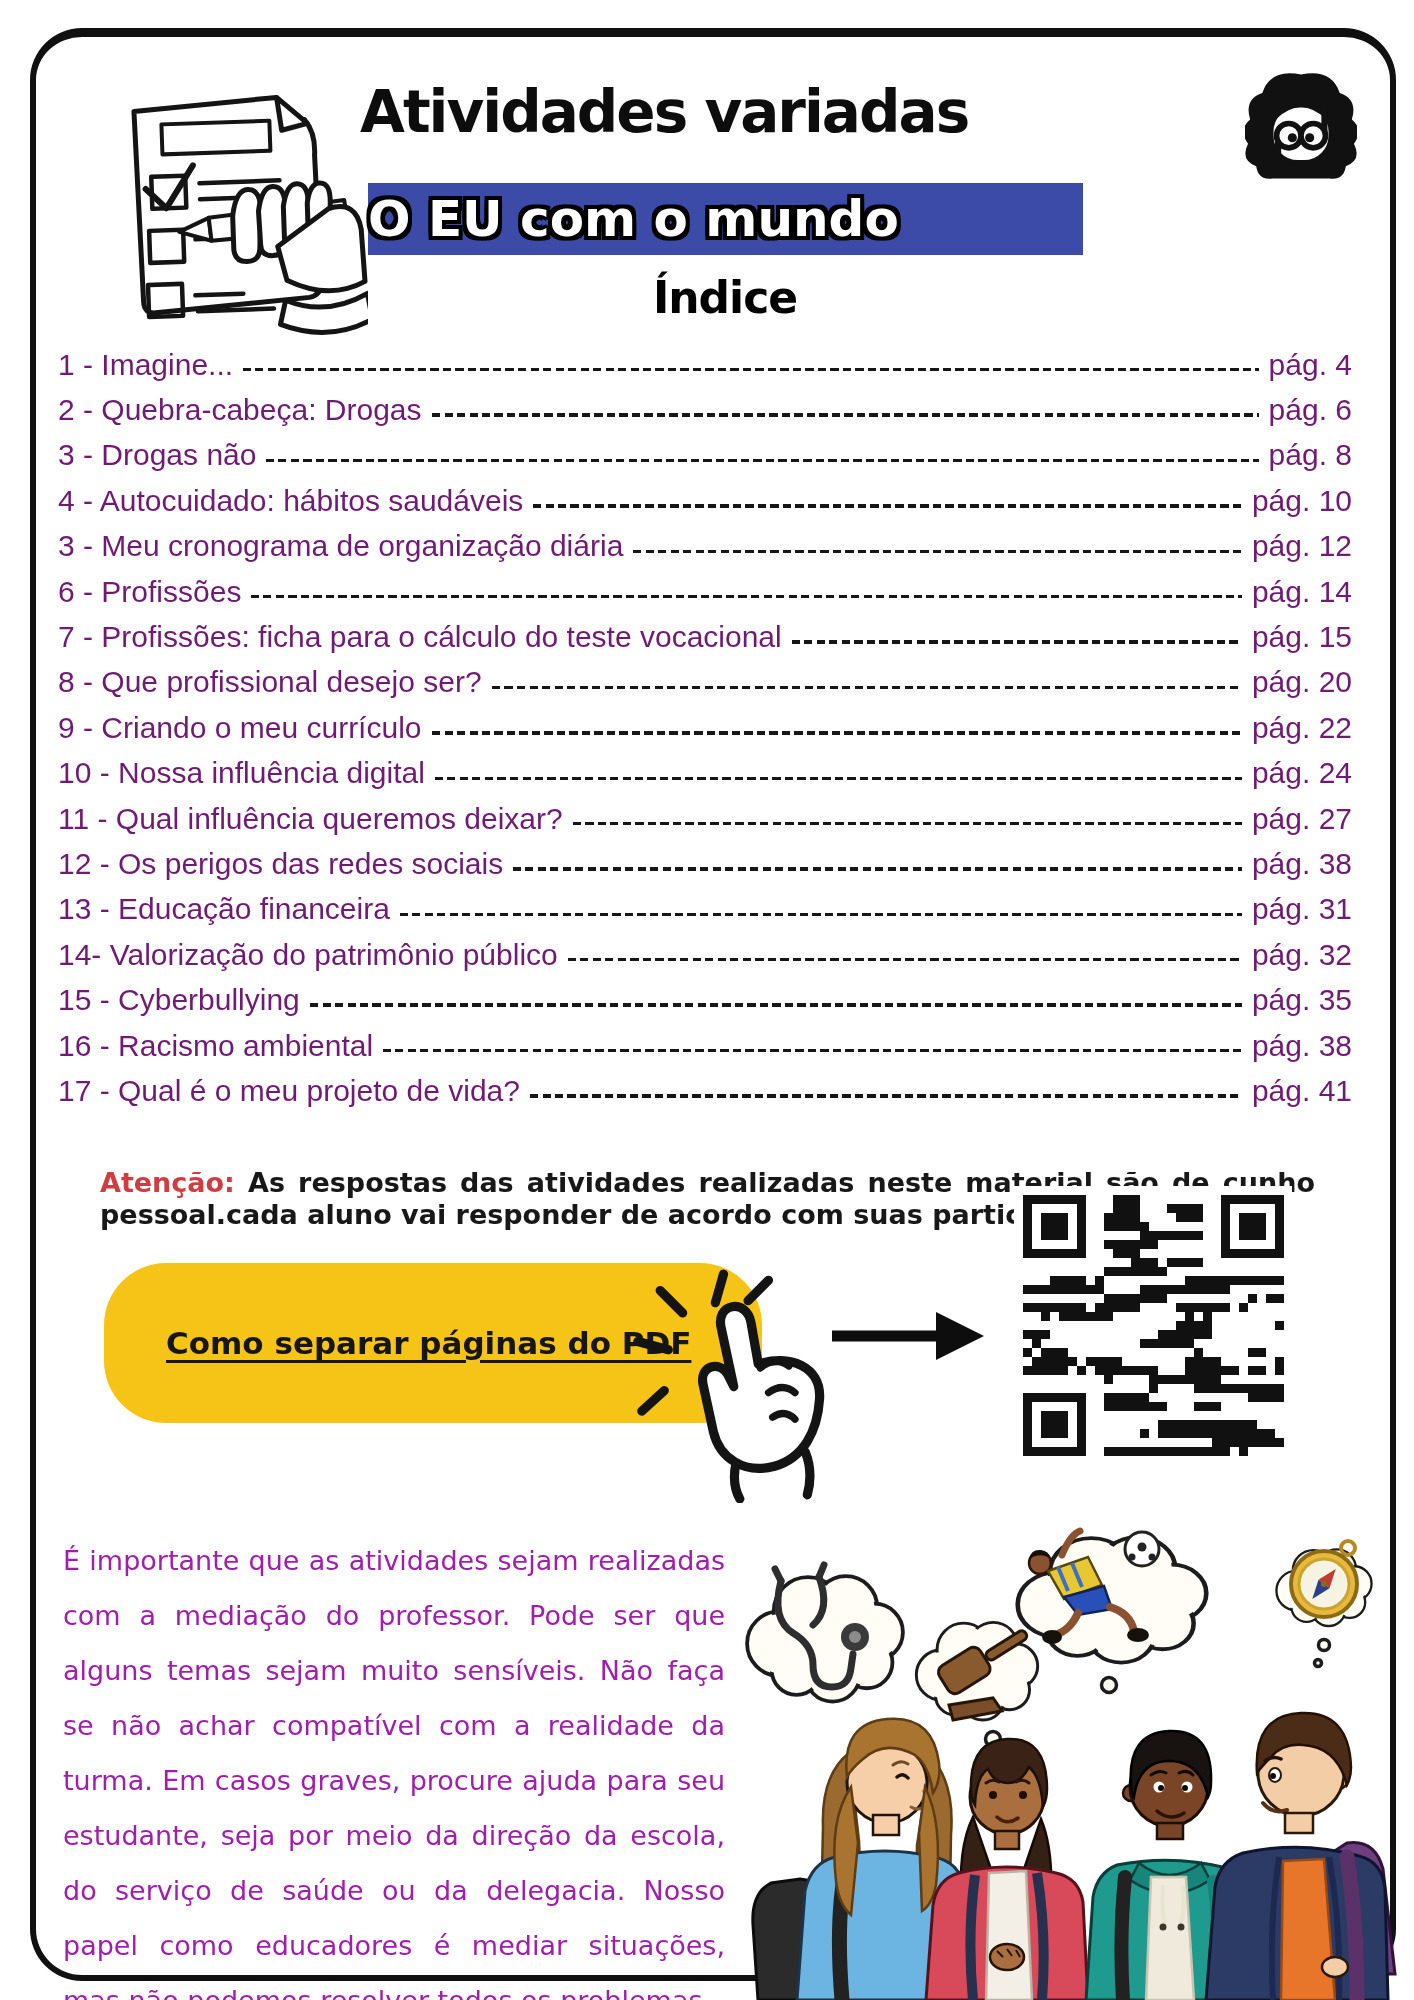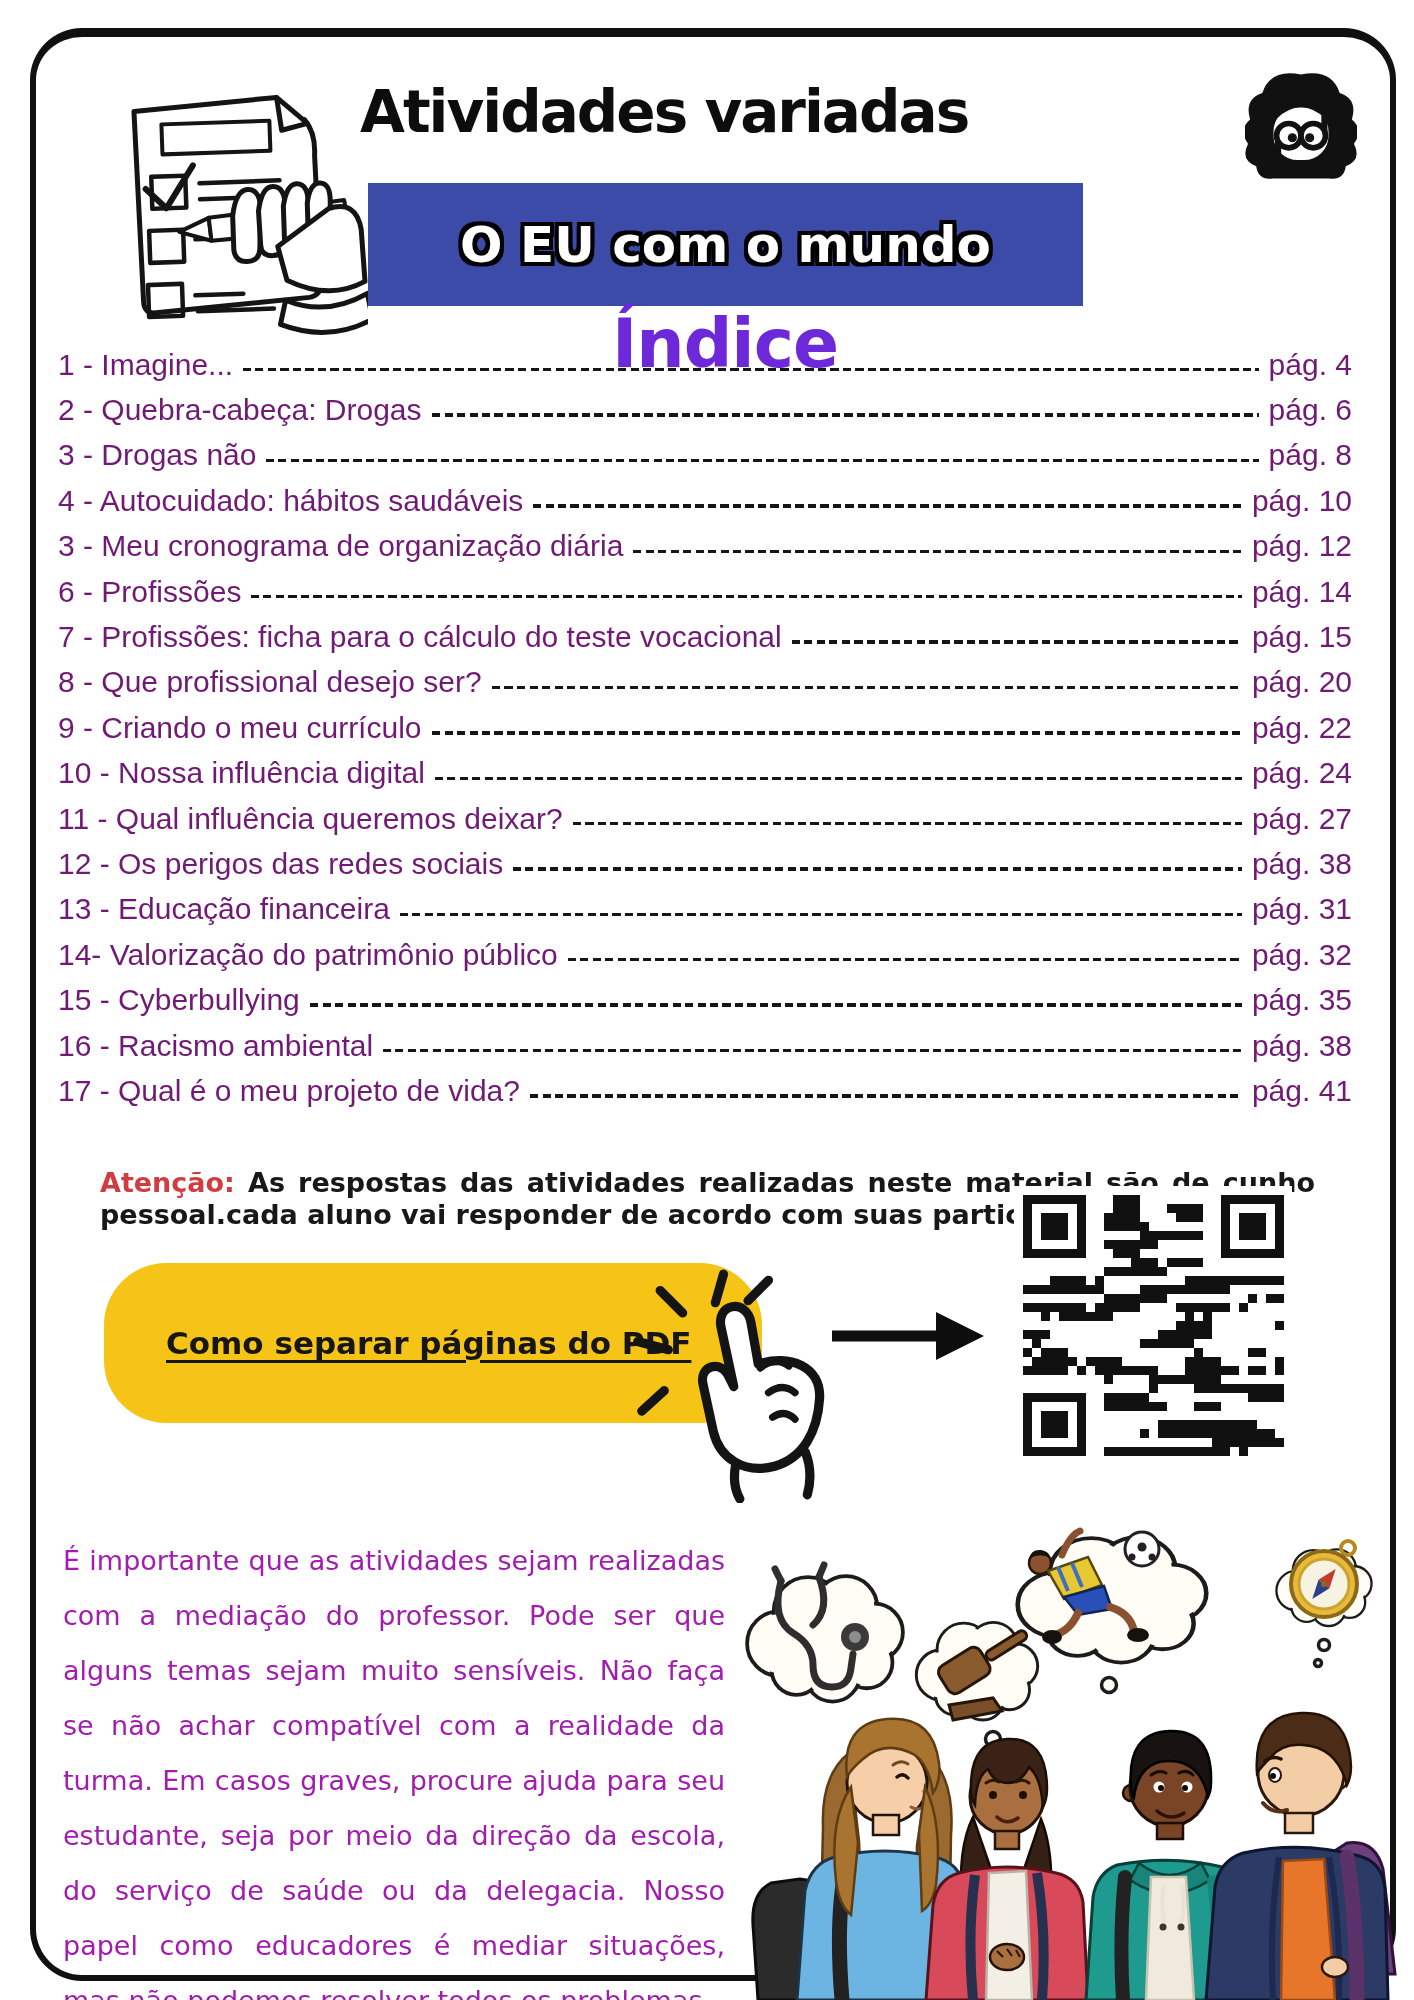--- a/index.html
+++ b/index.html
@@ -4,27 +4,27 @@
 <style>
   html,body{margin:0;padding:0;background:#fff;}
   .stage{position:relative;width:1414px;height:2000px;background:#fff;overflow:hidden;
          font-family:"Liberation Sans",sans-serif;color:#111;}
   .card{position:absolute;left:30px;top:28px;width:1354px;height:1938px;
         border:6px solid #101010;border-top-width:9px;border-radius:52px;background:#fff;}
   
   .checklist{position:absolute;left:83px;top:86px;width:285px;height:250px;}
   .title{position:absolute;left:360px;top:78px;width:730px;text-align:left;
          font-family:"DejaVu Sans",sans-serif;font-weight:bold;font-size:58px;letter-spacing:-2px;color:#0d0d0d;}
-  .banner{position:absolute;left:368px;top:183px;width:715px;height:123px;background:var(--banner_blue,#3d4ba8);
-          display:flex;align-items:center;justify-content:center;}
+  .banner{position:absolute;left:368px;top:183px;width:715px;height:72px;background:var(--banner_blue,#3d4ba8);
+          display:flex;align-items:center;}
   .banner span{font-family:"DejaVu Sans",sans-serif;font-weight:bold;font-size:50px;color:#fff;
           text-shadow:-4px -4px 0 #000,4px -4px 0 #000,-4px 4px 0 #000,4px 4px 0 #000,
                       -4px 0 0 #000,4px 0 0 #000,0 -4px 0 #000,0 4px 0 #000;}
   .index-title{position:absolute;left:360px;top:272px;width:730px;text-align:center;
-         font-family:"DejaVu Sans",sans-serif;font-weight:bold;font-size:68px;letter-spacing:-1px;color:#6d28d9;margin-top:32px;}
+         font-family:"DejaVu Sans",sans-serif;font-weight:bold;font-size:44px;letter-spacing:-1px;color:#000000;}
   .logo{position:absolute;left:1245px;top:72px;width:112px;height:108px;}
   
   .idx{position:absolute;left:58px;top:342px;width:1294px;}
   .idx-row{display:flex;align-items:center;height:45.4px;font-size:30px;color:#701a75;}
   .idx-label{white-space:nowrap;}
   .idx-leader{flex:1;height:3.4px;margin:0 10px;transform:translateY(5px);
       background:repeating-linear-gradient(90deg,#161616 0 8px,transparent 8px 12.5px);}
   .idx-page{white-space:nowrap;}
   
   .attention{position:absolute;left:100px;top:1140px;width:1215px;

